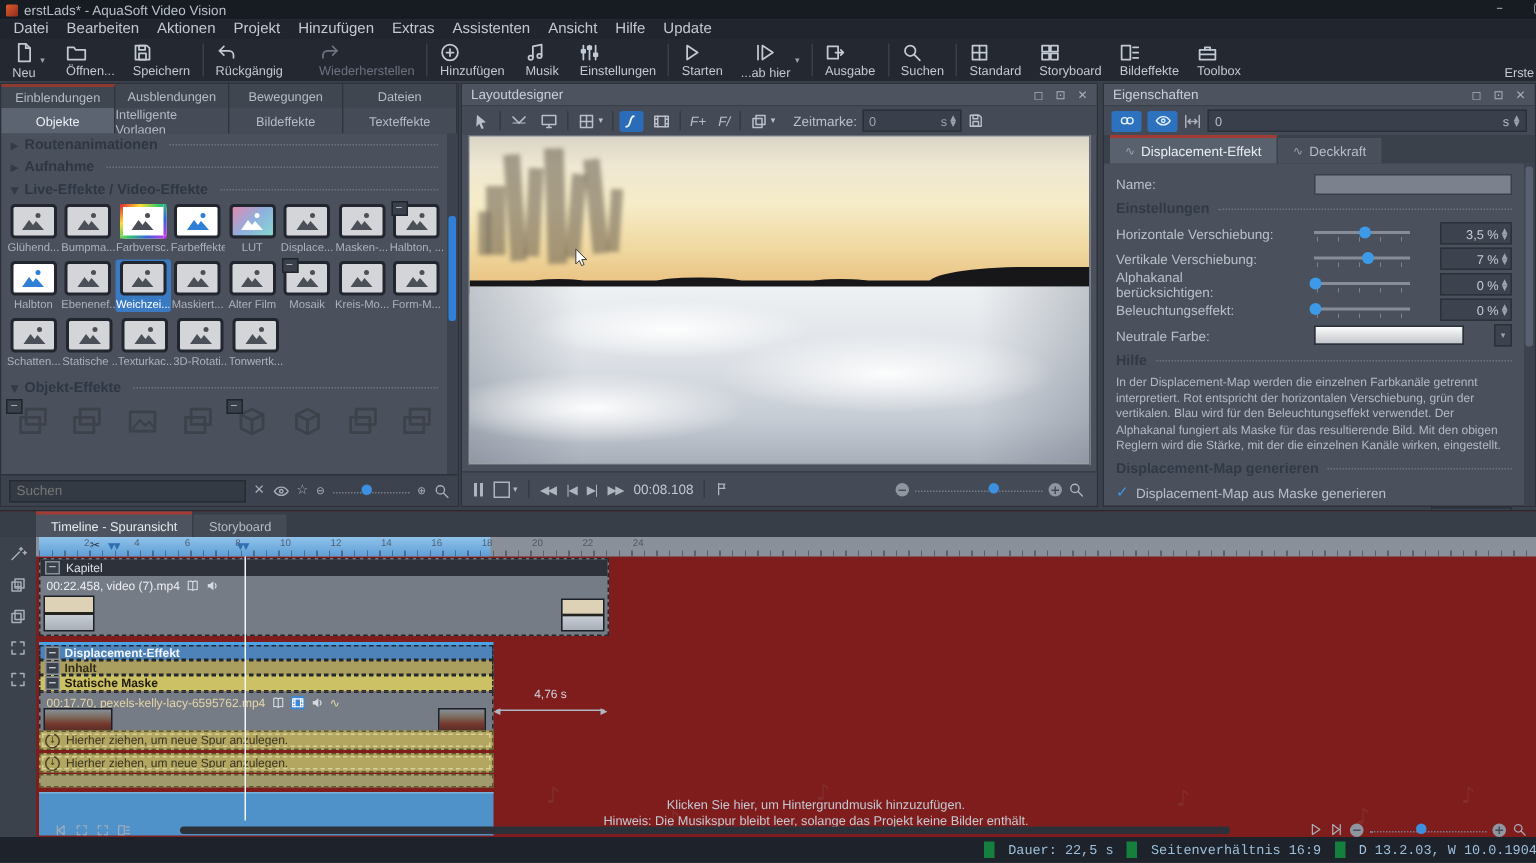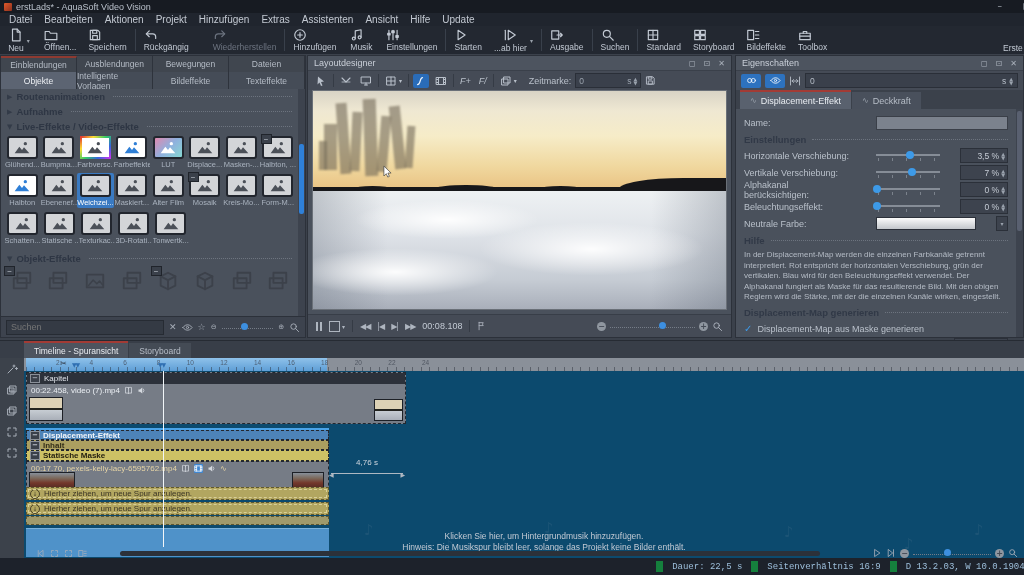--- a/index.html
+++ b/index.html
@@ -157,21 +157,21 @@
             background:linear-gradient(180deg,#fbfbfb,#c2c6cb);}
   .colorcaret{width:10px;height:13px;background:#3d434e;border:1px solid #2b3039;color:#9aa2ad;
               font-size:6px;display:flex;align-items:center;justify-content:center;}
   .helptext{font-size:8px;line-height:1.32;color:#b4bbc5;margin:2px 0;}
   .chkrow{display:flex;align-items:center;gap:5px;height:16px;}
   .chk{color:#3d9ae8;font-size:10px;}
   .prscroll{position:absolute;right:0;top:53px;bottom:0;width:7px;background:#3d434e;}
   .prscroll .thumb{position:absolute;top:2px;left:1px;width:5px;height:120px;background:#596070;border-radius:2px;}
 
   
-  #timeline{position:absolute;top:340px;left:0;width:1024px;height:218px;background:#0c4a6e;border-top:1px solid #262b33;}
+  #timeline{position:absolute;top:340px;left:0;width:1024px;height:218px;background:#7f1d1d;border-top:1px solid #262b33;}
   .ttabs{display:flex;height:17px;background:#383e48;padding-left:24px;gap:1px;align-items:flex-end;}
   .ttabs>div{height:15px;display:flex;align-items:center;padding:0 10px;font-size:8.5px;color:#b6bdc7;
              background:#444b55;box-sizing:border-box;}
   .ttabs>div.active{background:#4d545f;color:#e8ebf0;border-top:2px solid #a23b35;height:17px;}
   .tstrip{position:absolute;left:0;top:17px;bottom:0;width:24px;background:#3c424b;
           display:flex;flex-direction:column;align-items:center;gap:9px;padding-top:5px;color:#a8afb9;}
   .tstrip svg{width:12px;height:12px;}
   .ruler{position:absolute;left:24px;right:0;top:17px;height:13px;background:#8a9099;overflow:hidden;}
   .ruler .blue{position:absolute;left:2px;top:0;width:301px;height:13px;
                background:linear-gradient(180deg,#8fc2ea,#5e9ed6);}

